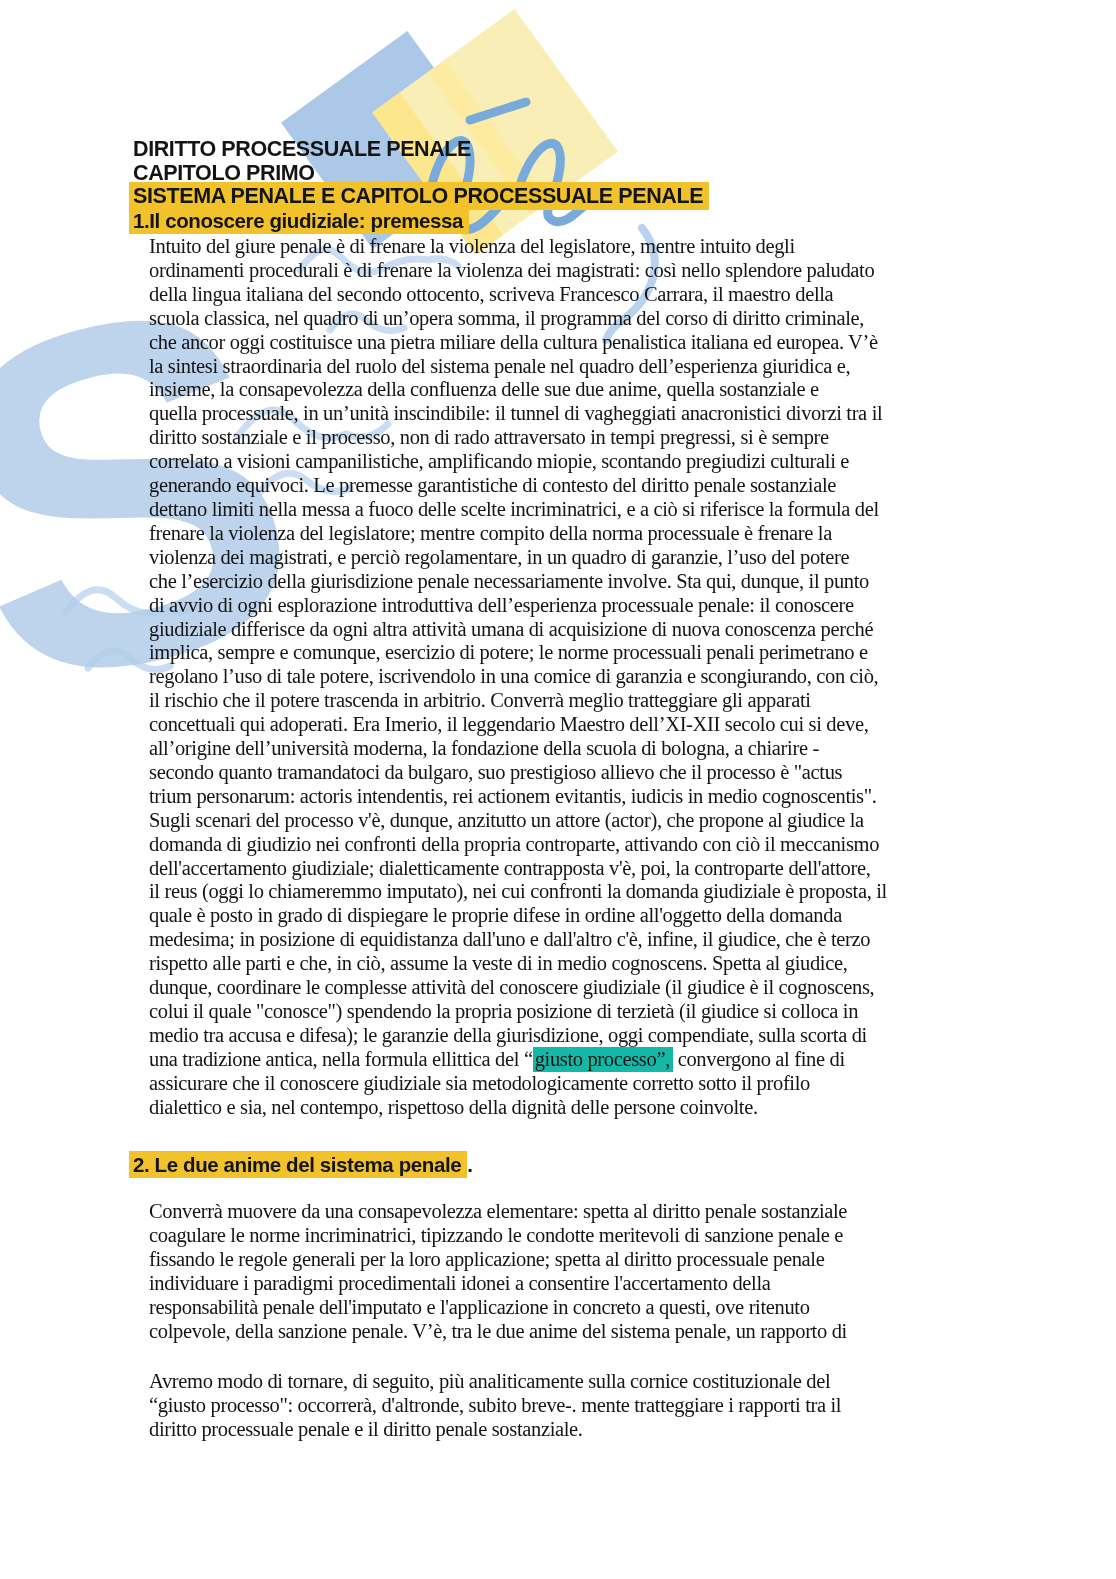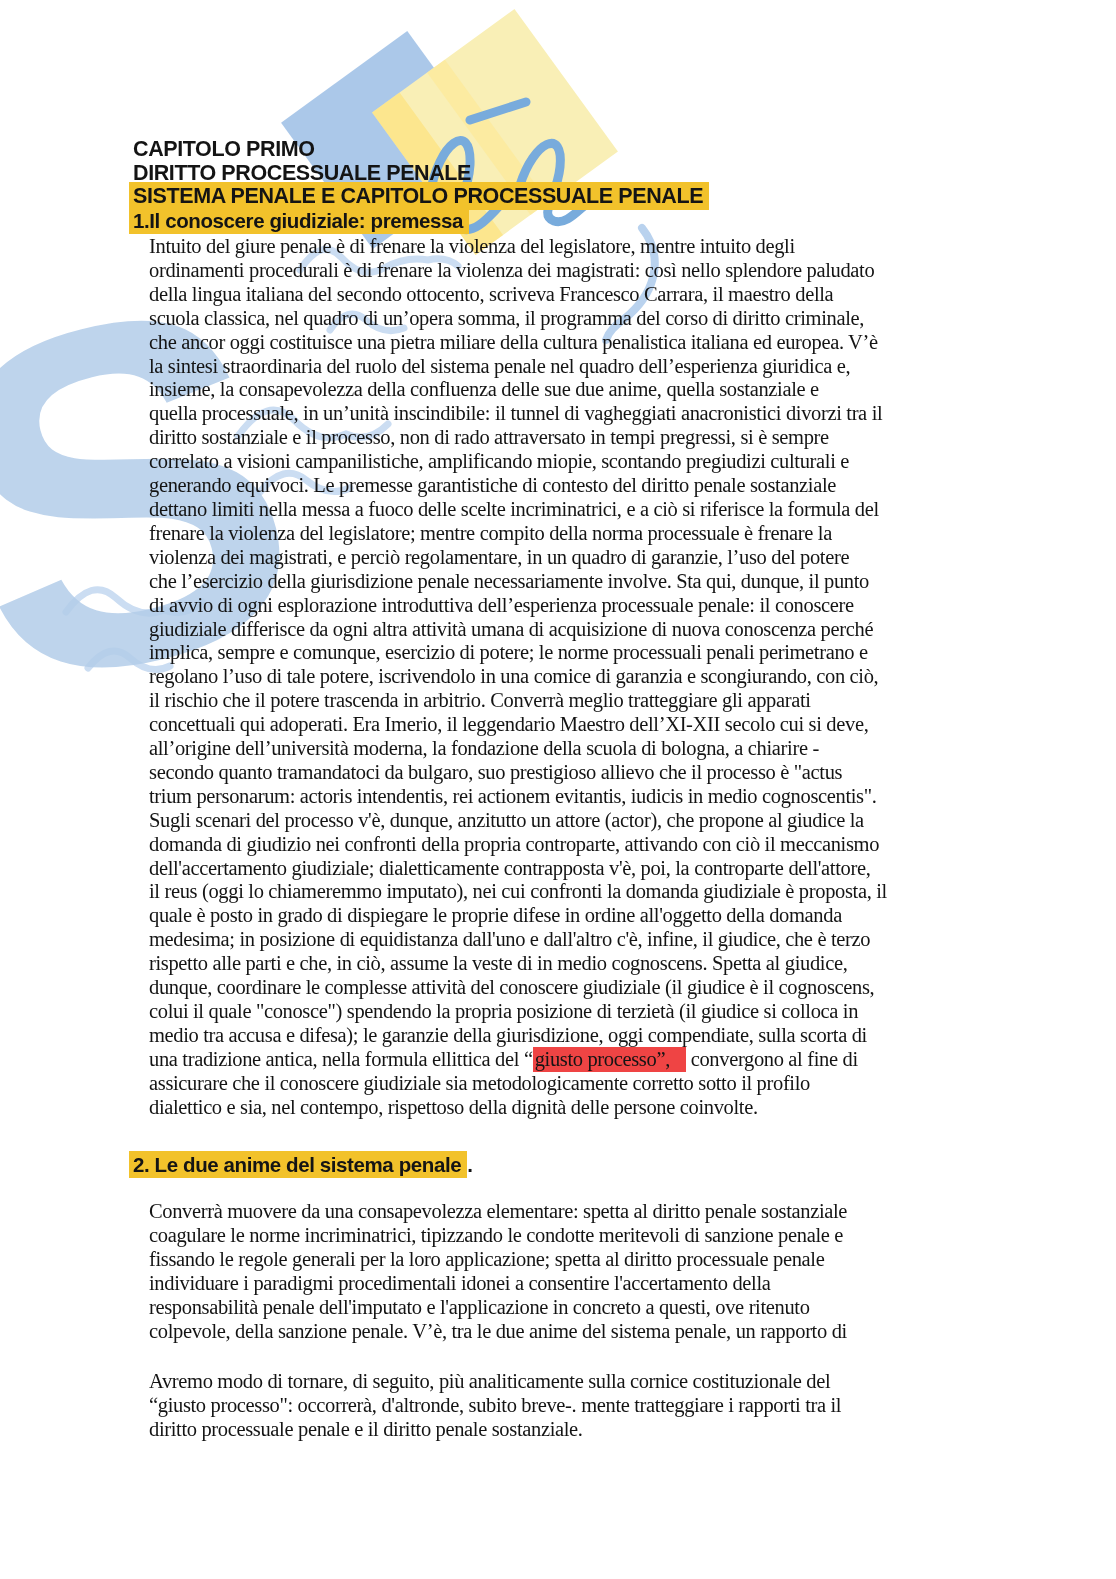--- a/index.html
+++ b/index.html
@@ -40,22 +40,22 @@
   .body-text {
     font-size:20.5px;
     line-height:23.9px;
     letter-spacing:-0.35px;
     white-space:pre-line;
     margin:16px;
     font-family:Liberation Serif, serif;
   }
   #para1 { margin-top:3px; }
   .hl-inline {
-    background:#ef4444;
-    padding:1px 16px 2px 2px;
+    background:#14b8a6;
+    padding:1px 3px 2px 2px;
   }
   .h2-line { margin-top:33px; }
   #para2 { margin-top:27px; }
   #para3 { margin-top:24px; }
 </style>
 </head>
 <body>
 
 <div class="page">
 
@@ -88,22 +88,22 @@
         <path d="M 66 612 q 26 -36 50 -14 t 48 12 q 20 8 38 -8"></path>
         <path d="M 88 668 q 22 -28 42 -10 t 40 8"></path>
       </g>
 
       <text x="-42" y="662" transform="rotate(-14 110 480)" font-family="Liberation Sans, sans-serif" font-weight="bold" font-size="480" fill="#B3CDE9" opacity="0.85">S</text>
     </svg>
   </div>
 
   <div class="content">
 
+    <div class="title-line">DIRITTO PROCESSUALE PENALE</div>
     <div class="title-line">CAPITOLO PRIMO</div>
-    <div class="title-line">DIRITTO PROCESSUALE PENALE</div>
     <div class="title-line"><span class="hl-band">SISTEMA PENALE E CAPITOLO PROCESSUALE PENALE</span></div>
     <div class="subhead-line"><span class="hl-band">1.Il conoscere giudiziale: premessa</span></div>
 
     <p class="body-text" id="para1"><span>Intuito del giure penale è di frenare la violenza del legislatore, mentre intuito degli
 ordinamenti procedurali è di frenare la violenza dei magistrati: così nello splendore paludato
 della lingua italiana del secondo ottocento, scriveva Francesco Carrara, il maestro della
 scuola classica, nel quadro di un’opera somma, il programma del corso di diritto criminale,
 che ancor oggi costituisce una pietra miliare della cultura penalistica italiana ed europea. V’è
 la sintesi straordinaria del ruolo del sistema penale nel quadro dell’esperienza giuridica e,
 insieme, la consapevolezza della confluenza delle sue due anime, quella sostanziale e

